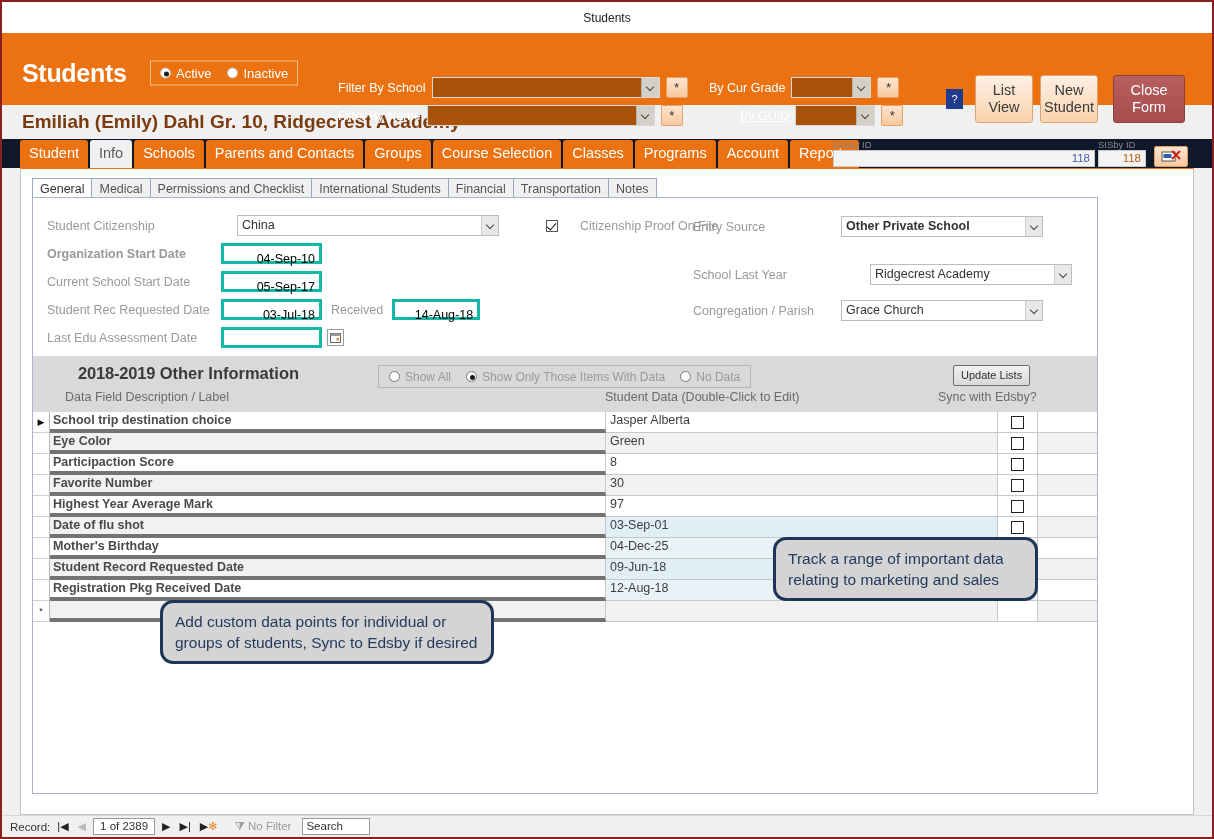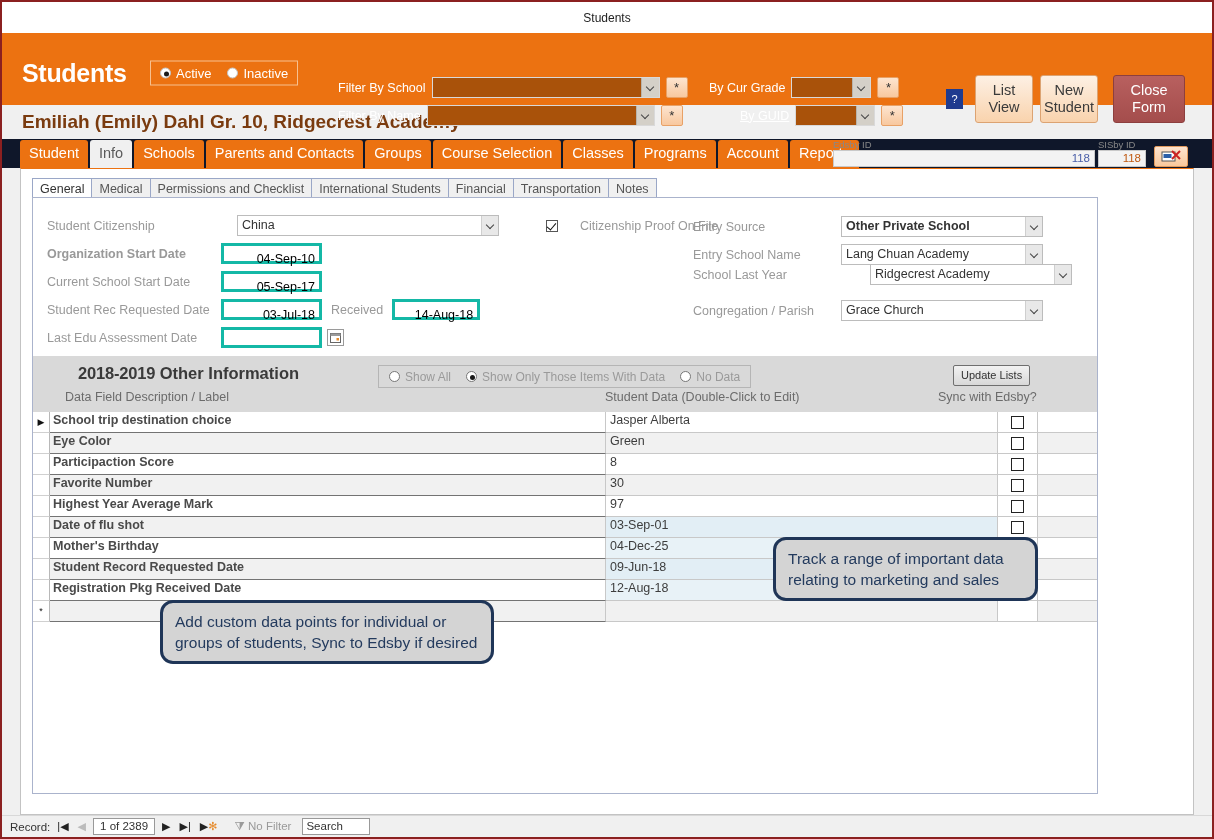--- a/index.html
+++ b/index.html
@@ -204,21 +204,21 @@
   .ch-sync { left:905px; }
   
   .grid { position:absolute; left:0; right:0; top:56px; bottom:0; background:#fff; }
   .grow { display:flex; height:21px; align-items:stretch; font-size:12.5px; }
   .grow .sel {
     width:17px; border-right:1px solid #b8b8b8; border-bottom:1px solid #d0d0d0;
     background:#fff; display:flex; align-items:center; justify-content:center;
     font-size:9px; color:#111; flex:none;
   }
   .grow .c-desc {
-    width:556px; border-right:1px solid #c8c8c8; border-bottom:1px solid #737373;
+    width:556px; border-right:1px solid #c8c8c8; border-bottom:4px solid #737373;
     padding:1px 0 0 3px; color:#4a4a4a; font-weight:bold; flex:none;
     overflow:hidden; white-space:nowrap;
   }
   .grow .c-data {
     width:392px; border-right:1px solid #c8c8c8; border-bottom:1px solid #c8c8c8;
     padding:1px 0 0 4px; color:#3d3d3d; flex:none;
     overflow:hidden; white-space:nowrap;
   }
   .grow .c-sync {
     width:40px; border-right:1px solid #c8c8c8; border-bottom:1px solid #c8c8c8;
@@ -421,29 +421,20 @@
               <rect x="0.5" y="1.5" width="10" height="2.5" fill="#9a9a9a"></rect>
               <rect x="6.5" y="6" width="2.5" height="2.5" fill="#e58a2b"></rect>
             </svg>
           </span>
         </div>
 
         <div class="frow" style="left:660px; top:18px;">
           <span class="flabel" style="width:148px;">Entry Source</span>
           <div class="fsel bold" style="width:202px;">
             <div class="fv">Other Private School</div>
-            <div class="fb">
-                <span class="chev"></span>
-              </div>
-          </div>
-        </div>
-        <div class="frow" style="left:660px; top:46px;">
-          <span class="flabel" style="width:148px;">Entry School Name</span>
-          <div class="fsel" style="width:202px;">
-            <div class="fv">Lang Chuan Academy</div>
             <div class="fb">
                 <span class="chev"></span>
               </div>
           </div>
         </div>
         <div class="frow" style="left:660px; top:66px;gap:29px;">
           <span class="flabel" style="width:148px;">School Last Year</span>
           <div class="fsel" style="width:202px;">
             <div class="fv">Ridgecrest Academy</div>
             <div class="fb">

